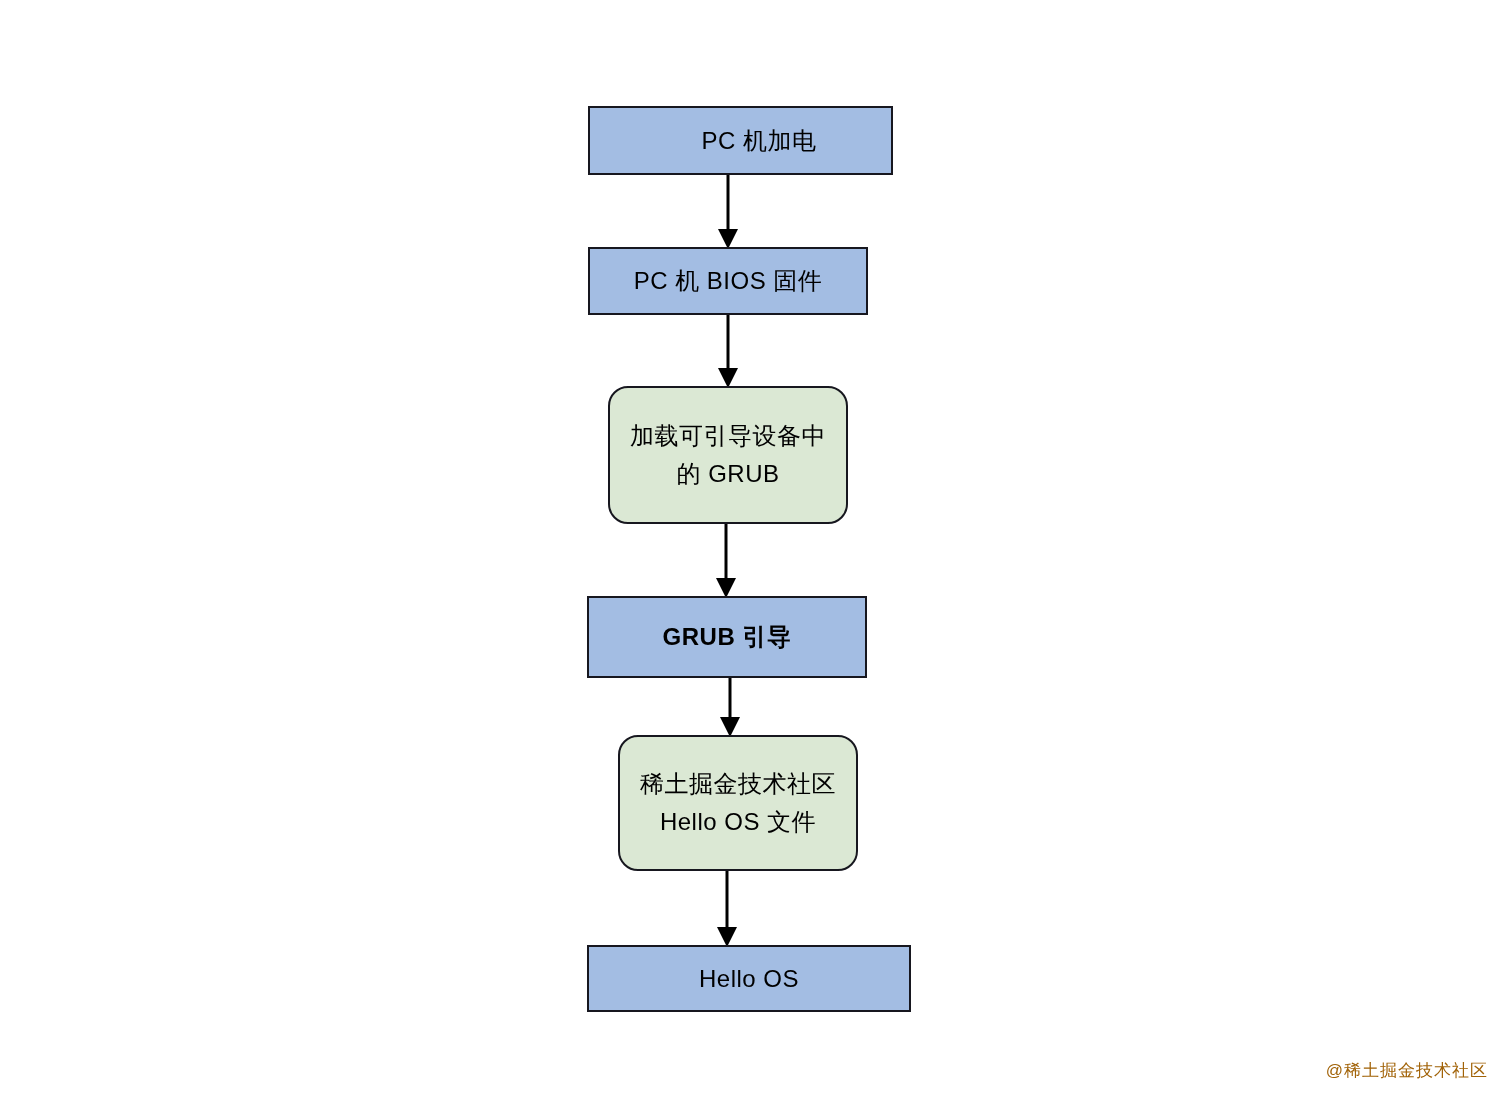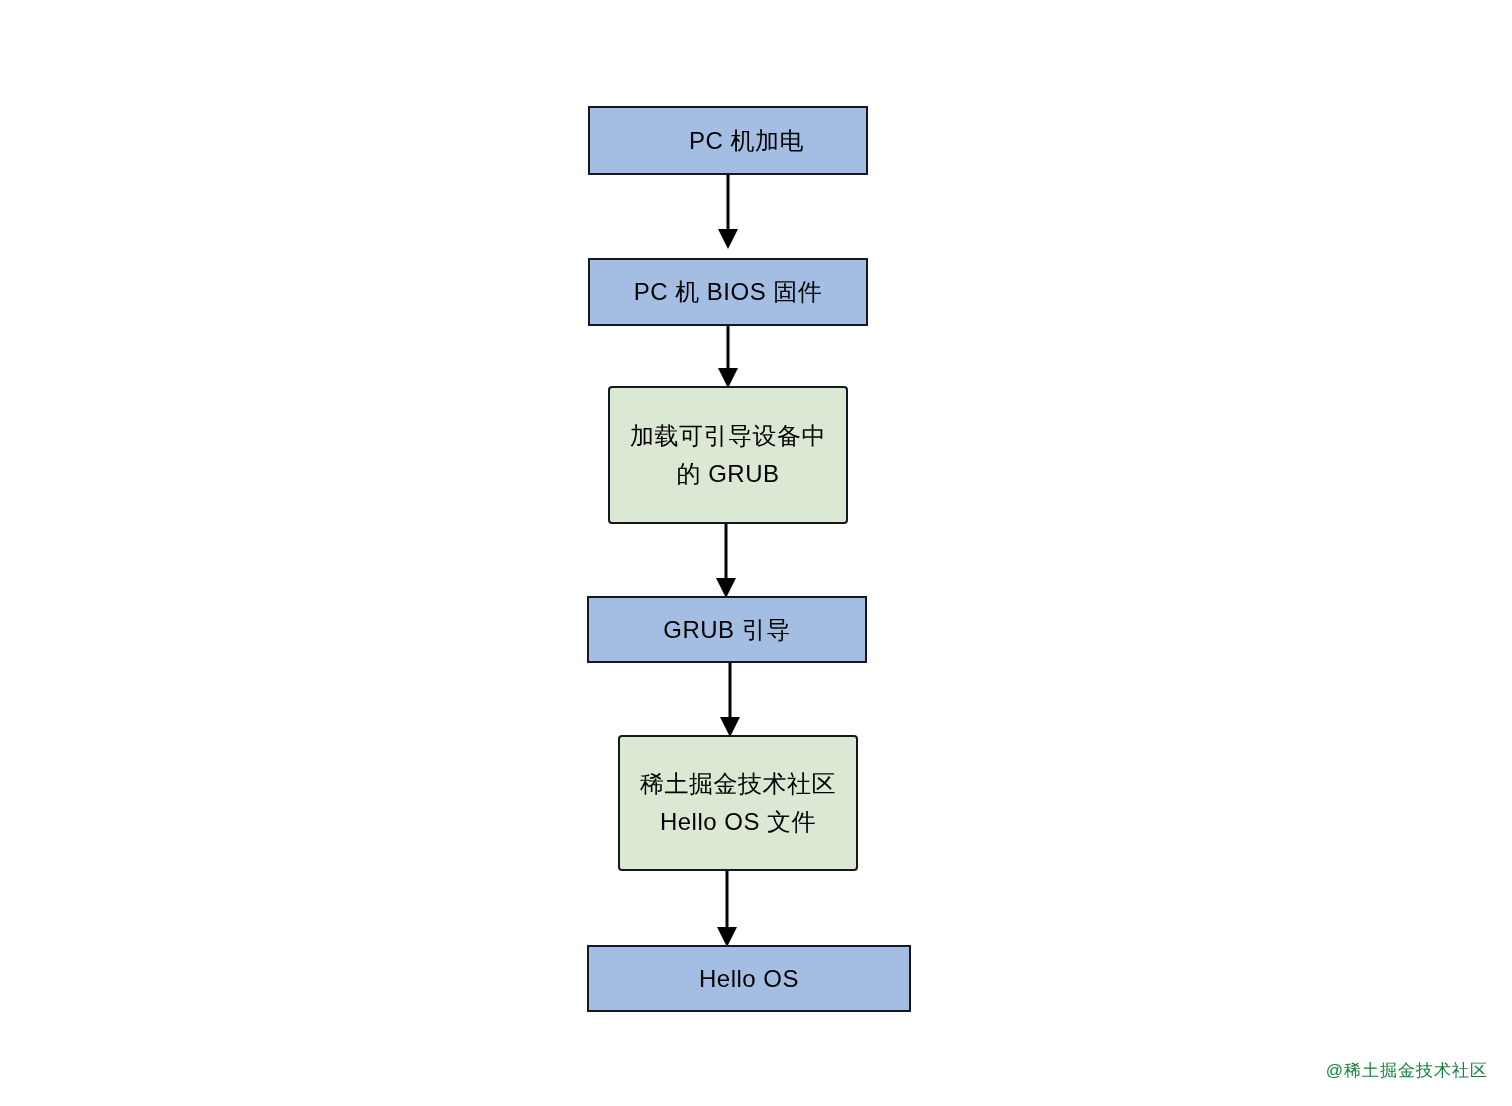--- a/index.html
+++ b/index.html
@@ -39,42 +39,42 @@
     user-select: none;
   }
 
   .node.process {
     background: #a3bde3;
     border-radius: 0;
   }
 
   .node.rounded {
     background: #dbe8d4;
-    border-radius: 4px;
+    border-radius: 20px;
   }
 
   .node-label {
     display: block;
     padding: 0 10px;
   }
 
   .connector {
     position: absolute;
   }
   .connector svg {
     display: block;
     overflow: visible;
   }
 
   #watermark {
     position: absolute;
     right: 24px;
     bottom: 24px;
     font-size: 17px;
-    color: #15803d;
+    color: #a16207;
     letter-spacing: 1px;
     user-select: none;
     white-space: nowrap;
   }
 </style>
 </head>
 <body>
 
 <div id="flow-canvas">
 
@@ -106,34 +106,34 @@
     </svg>
   </div>
 
   <div class="connector" style="left:705px; top:869px; width:44px; height:80px;">
     <svg width="44" height="80" viewBox="0 0 44 80">
       <line x1="22" y1="0" x2="22" y2="66" stroke="#000000" stroke-width="3"></line>
       <polygon points="22,78 12,58 32,58" fill="#000000"></polygon>
     </svg>
   </div>
 
-  <div class="node process" style="left:588px; top:106px; width:280px; height:69px;padding-left:37px;">
+  <div class="node process" style="left:588px; top:106px; width:305px; height:69px;padding-left:37px;">
     <span class="node-label">PC 机加电</span>
   </div>
 
-  <div class="node process" style="left:588px; top:247px; width:280px; height:68px;margin-top:11px;">
+  <div class="node process" style="left:588px; top:247px; width:280px; height:68px;">
     <span class="node-label">PC 机 BIOS 固件</span>
   </div>
 
   <div class="node rounded" style="left:608px; top:386px; width:240px; height:138px;">
     <span class="node-label">加载可引导设备中
 的 GRUB</span>
   </div>
 
-  <div class="node process" style="left:587px; top:596px; width:280px; height:67px;">
+  <div class="node process" style="left:587px; top:596px; width:280px; height:82px;font-weight:bold;">
     <span class="node-label">GRUB 引导</span>
   </div>
 
   <div class="node rounded" style="left:618px; top:735px; width:240px; height:136px;">
     <span class="node-label">稀土掘金技术社区
 Hello OS 文件</span>
   </div>
 
   <div class="node process" style="left:587px; top:945px; width:324px; height:67px;">
     <span class="node-label">Hello OS</span>

